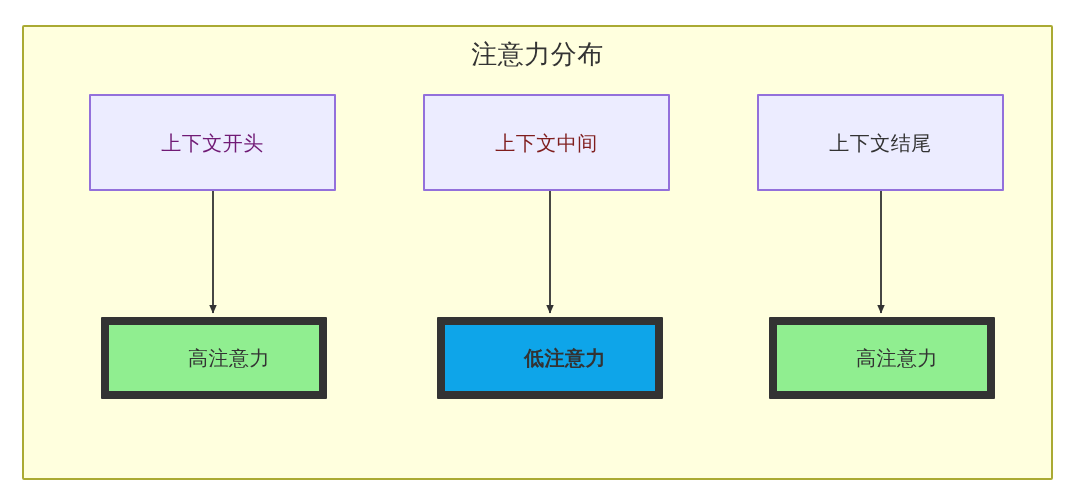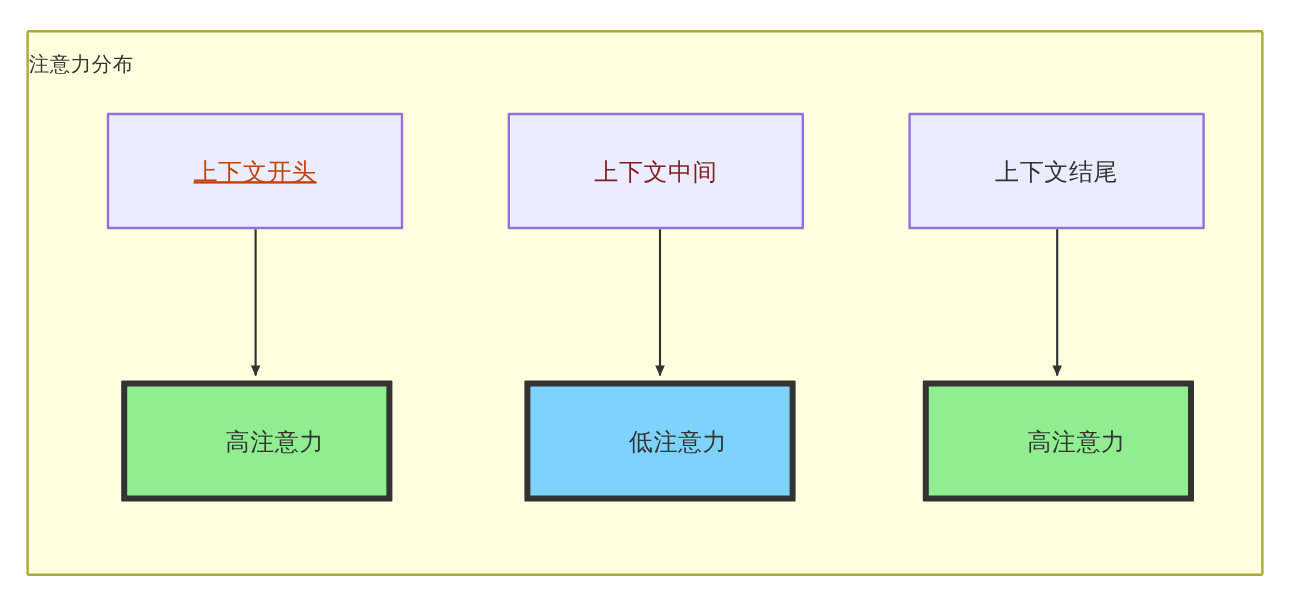--- a/index.html
+++ b/index.html
@@ -33,21 +33,22 @@
     border: 2px solid #aaaa33;
     border-radius: 2px;
     box-sizing: border-box;
   }
 
   .subgraph-title {
     position: absolute;
     left: 0;
     top: 14px;
     width: 100%;
-    font-size: 17px;
+    text-align: center;
+    font-size: 26px;
     line-height: 26px;
     color: #333333;
     letter-spacing: 0.5px;
     white-space: nowrap;
   }
 
   
   .node {
     position: absolute;
     box-sizing: border-box;
@@ -73,24 +74,24 @@
     width: 247px;
     height: 97px;
     top: 94px;
   }
   .node.src.c1 { left: 89px; }
   .node.src.c2 { left: 423px; }
   .node.src.c3 { left: 757px; }
 
   
   .node.tgt {
-    border: 5px solid #4c1d95;
+    border: 8px solid #4c1d95;
     border-radius: 1px;
     width: 226px;
-    height: 101px;
+    height: 82px;
     top: 317px;
     padding-left: 30px;
   }
   .node.tgt.c1 { left: 101px; background: #90ee90; }
   .node.tgt.c2 { left: 437px; background: #fa8f8f; }
   .node.tgt.c3 { left: 769px; background: #90ee90; }
 
   
   .edge-layer {
     position: absolute;
@@ -124,30 +125,30 @@
     <g>
       <line x1="550" y1="191" x2="550" y2="313" stroke="#333333" stroke-width="1.8" marker-end="url(#arrowhead)"></line>
     </g>
 
     <g>
       <line x1="881" y1="191" x2="881" y2="313" stroke="#333333" stroke-width="1.8" marker-end="url(#arrowhead)"></line>
     </g>
   </svg>
 
   <div class="node src c1" style="background: rgb(236, 236, 255); border-color: rgb(147, 112, 219);">
-    <span class="node-label" style="color: #c2410c; text-decoration: underline;">上下文开头</span>
+    <span class="node-label" style="color: #701a75;">上下文开头</span>
   </div>
   <div class="node tgt c1" style="background: rgb(144, 238, 144); border-color: rgb(51, 51, 51);">
     <span class="node-label" style="color: rgb(51, 51, 51);">高注意力</span>
   </div>
 
   <div class="node src c2" style="background: rgb(236, 236, 255); border-color: rgb(147, 112, 219);">
     <span class="node-label" style="color: #7f1d1d;">上下文中间</span>
   </div>
-  <div class="node tgt c2" style="background: #7dd3fc; border-color: rgb(51, 51, 51);">
+  <div class="node tgt c2" style="background: #0ea5e9; border-color: rgb(51, 51, 51); font-weight: bold;">
     <span class="node-label" style="color: rgb(51, 51, 51);">低注意力</span>
   </div>
 
   <div class="node src c3" style="background: rgb(236, 236, 255); border-color: rgb(147, 112, 219); align-items: center;">
     <span class="node-label" style="color: rgb(51, 51, 51);">上下文结尾</span>
   </div>
   <div class="node tgt c3" style="background: rgb(144, 238, 144); border-color: rgb(51, 51, 51);">
     <span class="node-label" style="color: rgb(51, 51, 51);">高注意力</span>
   </div>
 

